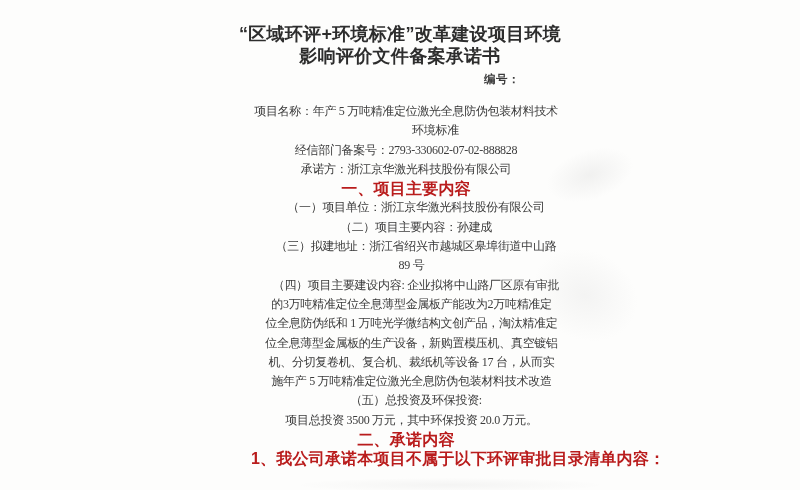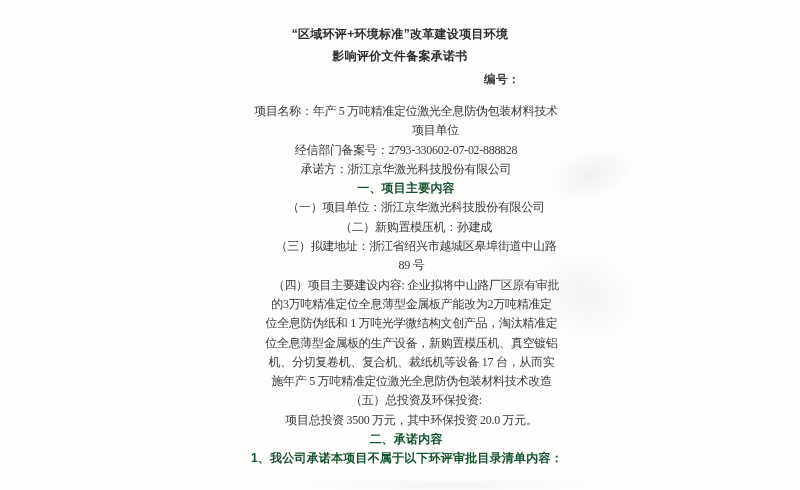--- a/index.html
+++ b/index.html
@@ -20,21 +20,21 @@
   }
   
   .title-wrap {
     position: absolute;
     left: 150px;
     top: 23px;
     width: 500px;
     text-align: center;
     font-family: "Liberation Sans", sans-serif;
     font-weight: 700;
-    font-size: 12px;
+    font-size: 18px;
     line-height: 22px;
     letter-spacing: 0.3px;
     color: #2d2d2d;
   }
   
   .serial {
     position: absolute;
     left: 456px;
     top: 72px;
     font-family: "Liberation Sans", sans-serif;
@@ -59,23 +59,23 @@
   .ln {
     height: 19.3px;
     white-space: nowrap;
   }
   .indent-item { padding-left: 20px; }   
   .indent-cont { padding-left: 11px; }   
   .indent-name2 { padding-left: 59px; }  
   .hd {
     font-family: "Liberation Sans", sans-serif;
     font-weight: 700;
-    font-size: 12px;
+    font-size: 16px;
     letter-spacing: 0.2px;
-    color: #14532d;
+    color: #b91c1c;
   }
   
   .smudge {
     position: absolute;
     border-radius: 50%;
     pointer-events: none;
   }
   .smudge-1 {
     left: 545px; top: 150px; width: 90px; height: 50px;
     background: radial-gradient(ellipse at center, rgba(185,185,185,0.18), rgba(185,185,185,0) 70%);
@@ -98,26 +98,26 @@
 
   <div class="title-wrap">
     <div>“区域环评+环境标准”改革建设项目环境</div>
     <div>影响评价文件备案承诺书</div>
   </div>
 
   <div class="serial">编号：</div>
 
   <div class="content">
     <div class="ln">项目名称：年产 5 万吨精准定位激光全息防伪包装材料技术</div>
-    <div class="ln indent-name2">项目单位</div>
+    <div class="ln indent-name2">环境标准</div>
     <div class="ln">经信部门备案号：2793-330602-07-02-888828</div>
     <div class="ln">承诺方：浙江京华激光科技股份有限公司</div>
     <div class="ln hd">一、项目主要内容</div>
     <div class="ln indent-item">（一）项目单位：浙江京华激光科技股份有限公司</div>
-    <div class="ln indent-item">（二）新购置模压机：孙建成</div>
+    <div class="ln indent-item">（二）项目主要内容：孙建成</div>
     <div class="ln indent-item">（三）拟建地址：浙江省绍兴市越城区皋埠街道中山路</div>
     <div class="ln indent-cont">89 号</div>
     <div class="ln indent-item">（四）项目主要建设内容: 企业拟将中山路厂区原有审批</div>
     <div class="ln indent-cont">的3万吨精准定位全息薄型金属板产能改为2万吨精准定</div>
     <div class="ln indent-cont">位全息防伪纸和 1 万吨光学微结构文创产品，淘汰精准定</div>
     <div class="ln indent-cont">位全息薄型金属板的生产设备，新购置模压机、真空镀铝</div>
     <div class="ln indent-cont">机、分切复卷机、复合机、裁纸机等设备 17 台，从而实</div>
     <div class="ln indent-cont">施年产 5 万吨精准定位激光全息防伪包装材料技术改造</div>
     <div class="ln indent-item">（五）总投资及环保投资:</div>
     <div class="ln indent-cont">项目总投资 3500 万元，其中环保投资 20.0 万元。</div>

